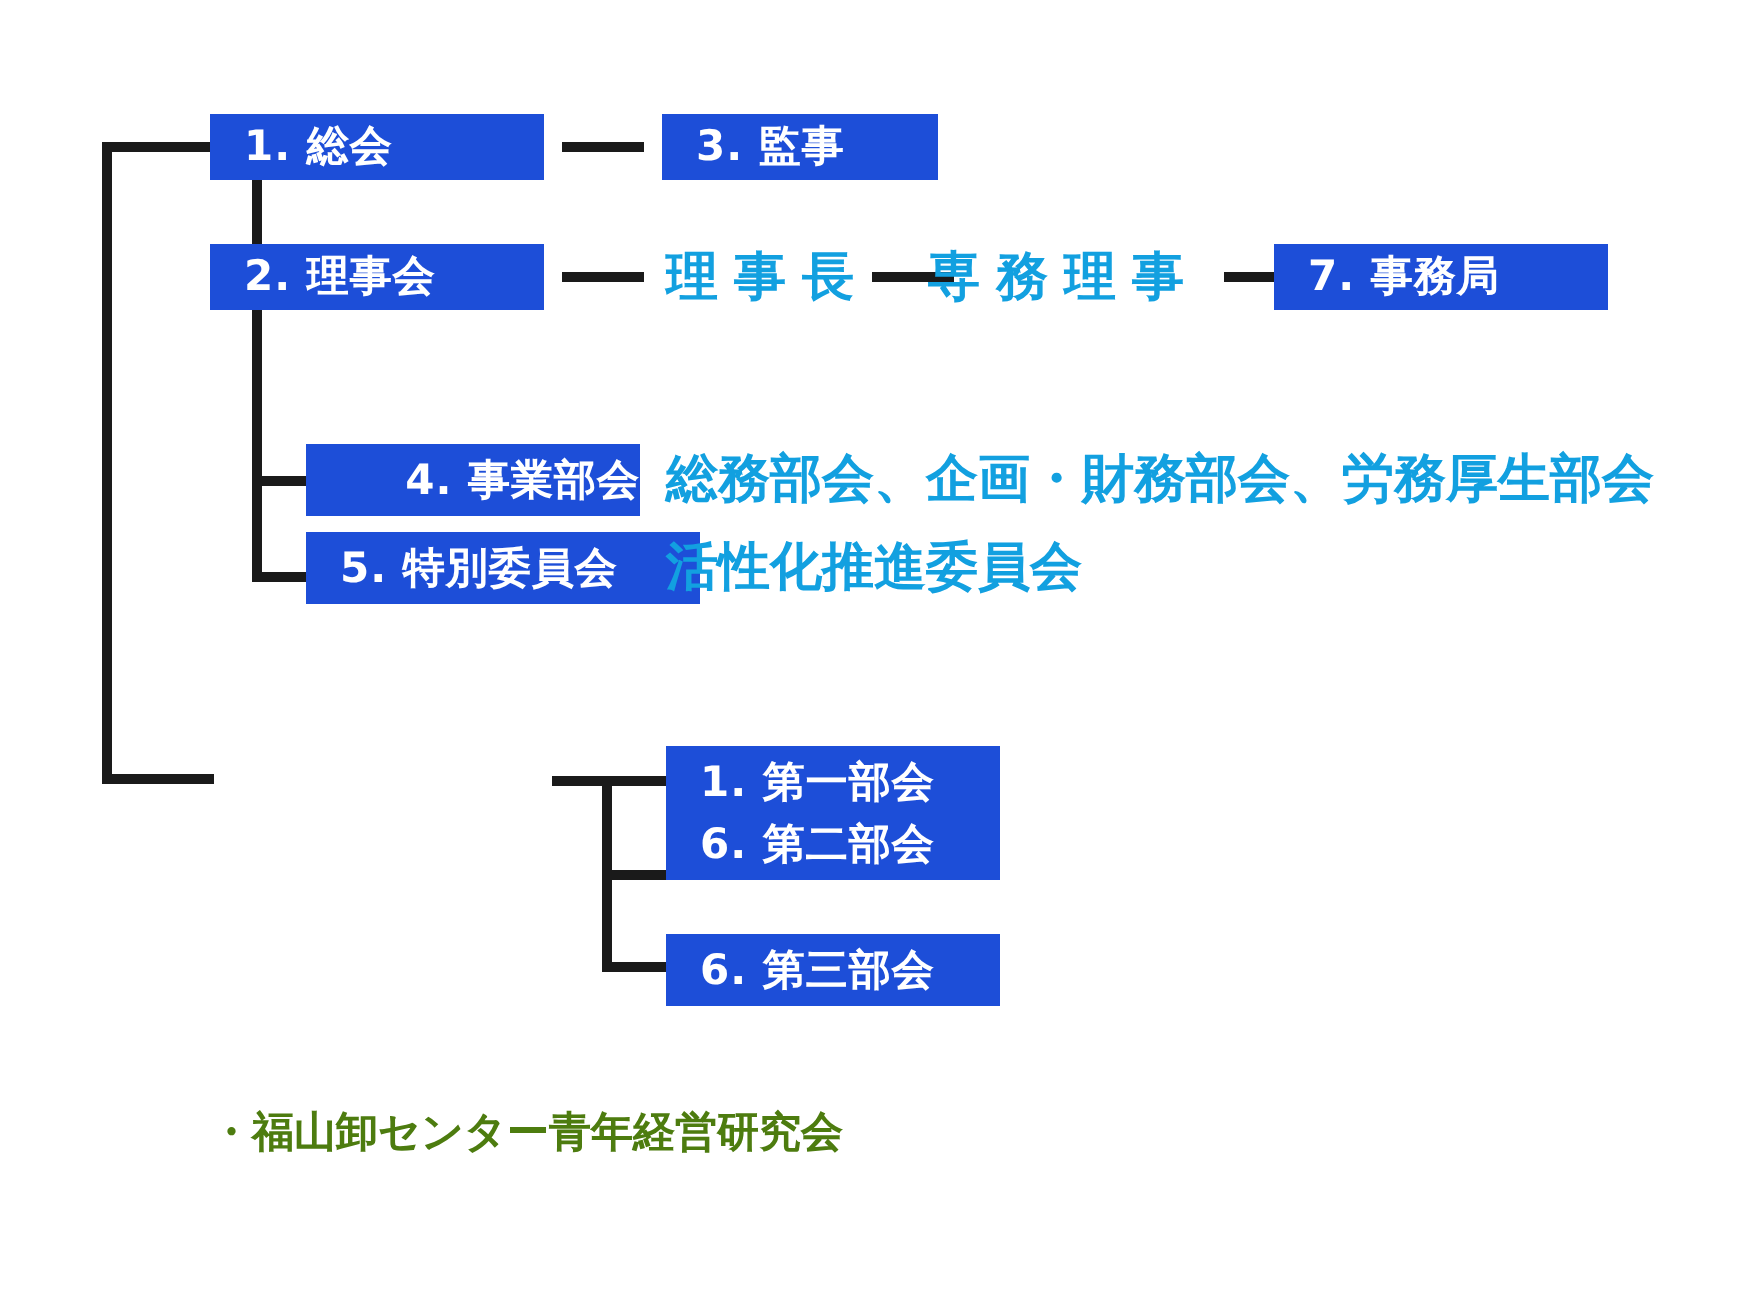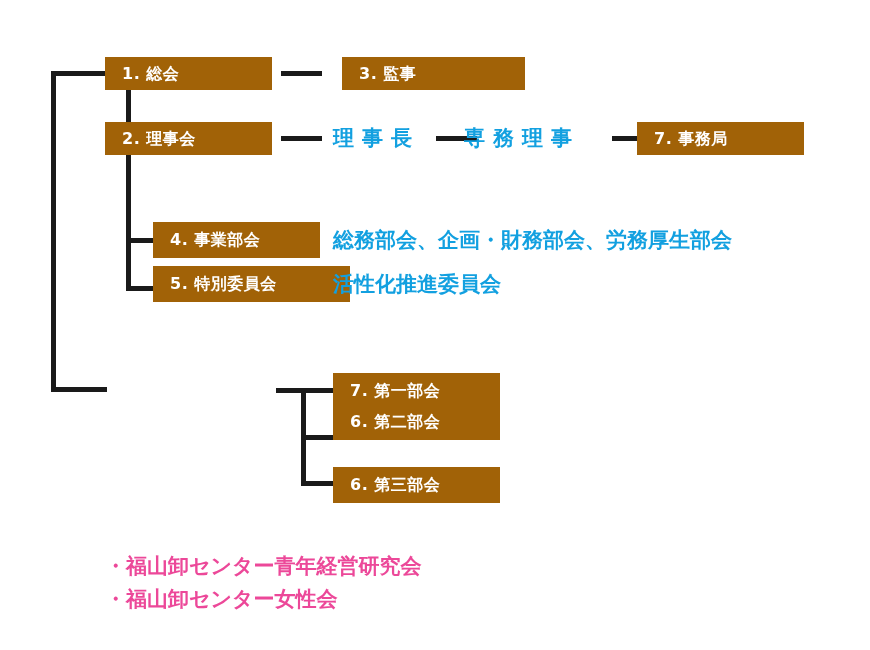--- a/index.html
+++ b/index.html
@@ -13,49 +13,49 @@
     width: 870px;
     height: 650px;
     background: #ffffff;
     font-family: "DejaVu Sans", "Liberation Sans", sans-serif;
     overflow: hidden;
   }
   
   .node-box {
     position: absolute;
     box-sizing: border-box;
-    background: #a16207;
+    background: #1d4ed8;
     color: #ffffff;
-    font-size: 16px;
+    font-size: 21px;
     font-weight: 700;
     line-height: 1;
     display: flex;
     align-items: center;
     padding-left: 17px;
     letter-spacing: 0.5px;
     white-space: nowrap;
   }
   
   .plain-label {
     position: absolute;
     color: #12a0e0;
-    font-size: 21px;
+    font-size: 26px;
     font-weight: 700;
     line-height: 1;
     white-space: nowrap;
     display: flex;
     align-items: center;
   }
   .spaced {
     letter-spacing: 8px;
   }
   
   .footnote {
     position: absolute;
-    color: #ec4899;
+    color: #4d7c0f;
     font-size: 21px;
     font-weight: 700;
     line-height: 1;
     white-space: nowrap;
   }
   
   .conn {
     position: absolute;
     background: #1a1a1a;
   }
@@ -70,21 +70,21 @@
   <div class="conn conn-h" style="left:51px;  top:71px;  width:56px;"></div>
   <div class="conn conn-v" style="left:51px;  top:71px;  height:321px;"></div>
   <div class="conn conn-h" style="left:51px;  top:387px; width:56px;"></div>
 
   <div class="node-box" style="left:105px; top:57px; width:167px; height:33px;">
     <span>1. 総会</span>
   </div>
 
   <div class="conn conn-h" style="left:281px; top:71px; width:41px;"></div>
 
-  <div class="node-box" style="left:342px; top:57px; width:183px; height:33px;align-items:center;">
+  <div class="node-box" style="left:331px; top:57px; width:138px; height:33px;align-items:center;">
     <span>3. 監事</span>
   </div>
 
   <div class="conn conn-v" style="left:126px; top:90px; height:32px;"></div>
 
   <div class="node-box" style="left:105px; top:122px; width:167px; height:33px;">
     <span>2. 理事会</span>
   </div>
 
   <div class="conn conn-h" style="left:281px; top:136px; width:41px;"></div>
@@ -98,42 +98,41 @@
   <div class="conn conn-h" style="left:612px; top:136px; width:41px;"></div>
 
   <div class="node-box" style="left:637px; top:122px; width:167px; height:33px;">
     <span>7. 事務局</span>
   </div>
 
   <div class="conn conn-v" style="left:126px; top:155px; height:136px;"></div>
   <div class="conn conn-h" style="left:126px; top:238px; width:32px;"></div>
   <div class="conn conn-h" style="left:126px; top:286px; width:32px;"></div>
 
-  <div class="node-box" style="left:153px; top:222px; width:167px; height:36px;">
+  <div class="node-box" style="left:153px; top:222px; width:167px; height:36px;justify-content:flex-end;">
     <span>4. 事業部会</span>
   </div>
   <div class="plain-label" style="left:333px; top:222px; height:36px;">総務部会、企画・財務部会、労務厚生部会</div>
 
   <div class="node-box" style="left:153px; top:266px; width:197px; height:36px;">
     <span>5. 特別委員会</span>
   </div>
   <div class="plain-label" style="left:333px; top:266px; height:36px;">活性化推進委員会</div>
 
 
   <div class="conn conn-h" style="left:276px; top:388px; width:58px;"></div>
   <div class="conn conn-v" style="left:301px; top:388px; height:98px;"></div>
   <div class="conn conn-h" style="left:301px; top:435px; width:33px;"></div>
   <div class="conn conn-h" style="left:301px; top:481px; width:33px;"></div>
 
   <div class="node-box" style="left:333px; top:373px; width:167px; height:36px;">
-    <span>7. 第一部会</span>
+    <span>1. 第一部会</span>
   </div>
   <div class="node-box" style="left:333px; top:404px; width:167px; height:36px;">
     <span>6. 第二部会</span>
   </div>
   <div class="node-box" style="left:333px; top:467px; width:167px; height:36px;text-align:center;">
     <span>6. 第三部会</span>
   </div>
 
   <div class="footnote" style="left:105px; top:556px;">・福山卸センター青年経営研究会</div>
-  <div class="footnote" style="left:105px; top:589px;">・福山卸センター女性会</div>
 
 </div>
 
 </body></html>

